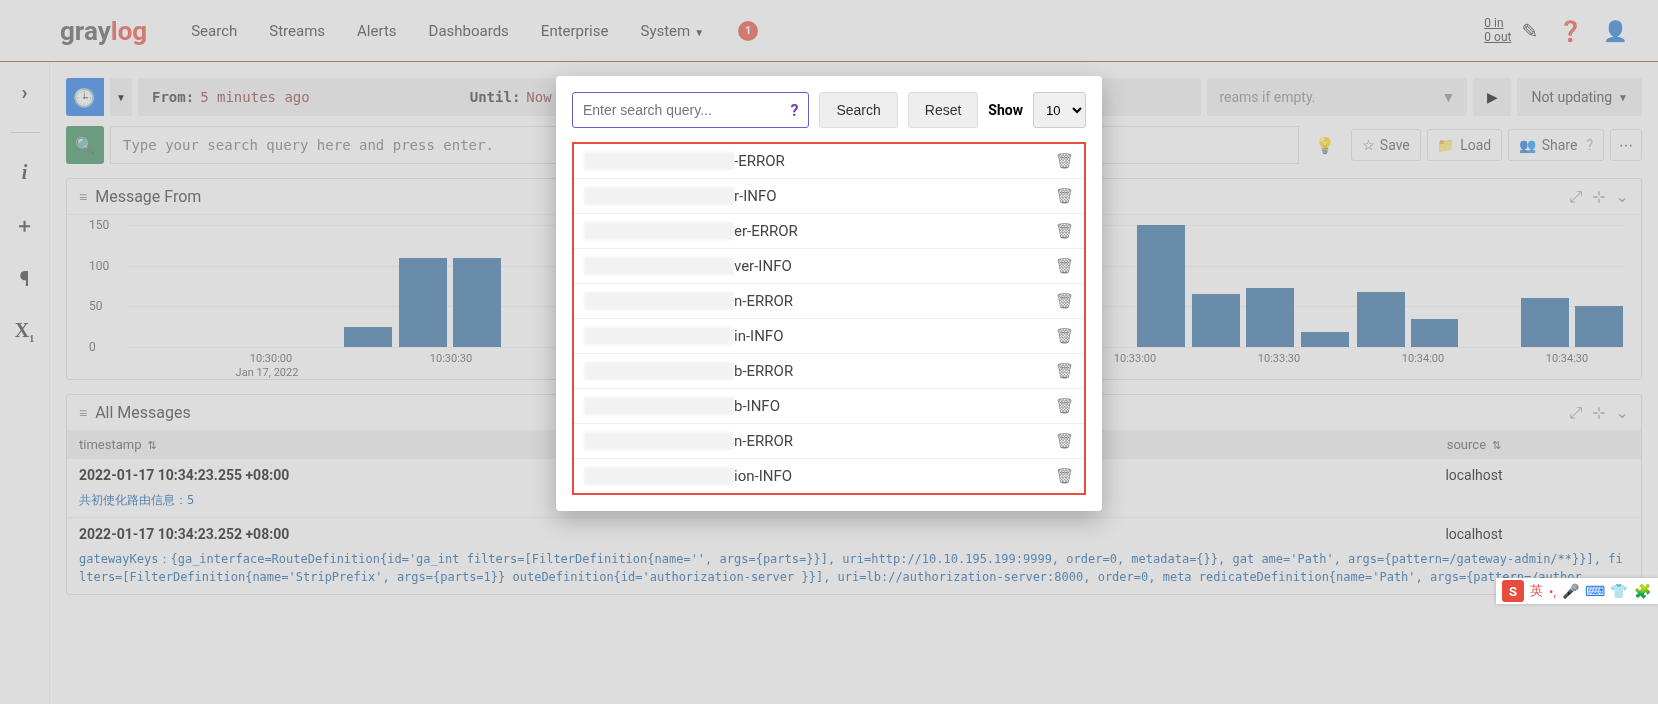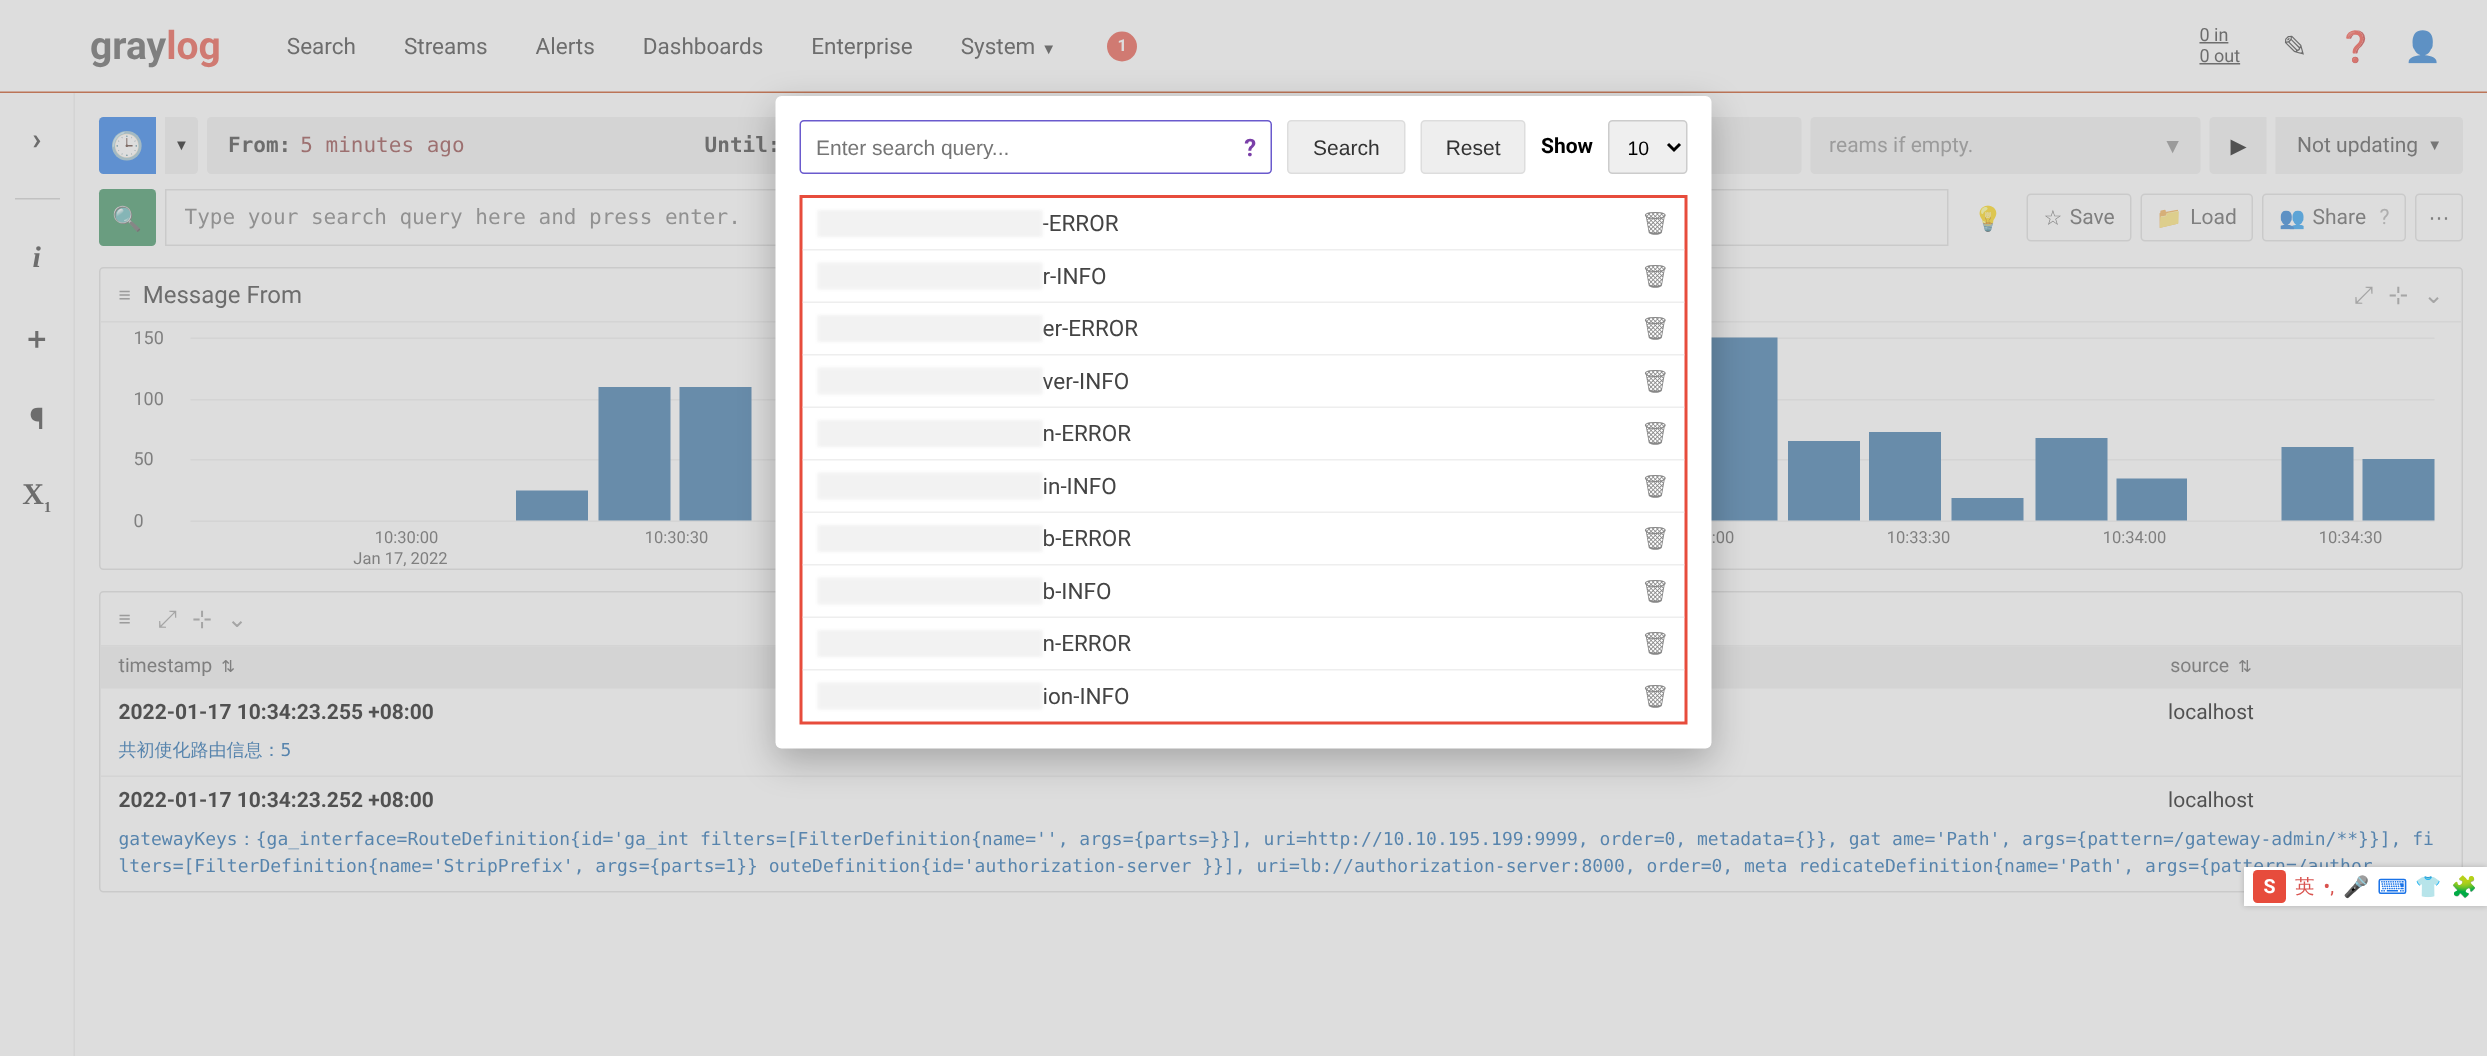--- a/index.html
+++ b/index.html
@@ -7,21 +7,21 @@
 
 
 .topbar { height: 62px; background: #fff; display: flex; align-items: center; padding: 0 20px 0 60px; border-bottom: 1px solid #c2410c; }
 .logo { font-size: 26px; font-weight: 700; margin-right: 28px; }
 .logo-gray { color: #555; }
 .logo-log { color: #e74c3c; }
 .nav-item { padding: 0 16px; color: #333; cursor: pointer; font-size: 15px; }
 .nav-item .caret { margin-left: 4px; font-size: 10px; }
 .badge-red { background: #e74c3c; color: #fff; border-radius: 10px; width: 20px; height: 20px; display: inline-flex; align-items: center; justify-content: center; font-size: 11px; font-weight: 700; margin-left: 18px; }
 .topbar-spacer { flex: 1; }
-.throughput { font-size: 12px; line-height: 1.1; color: #333; margin-right: 18px; }
+.throughput { font-size: 12px; line-height: 1.1; color: #333; }
 .throughput u { text-decoration: underline; }
 .top-icon { font-size: 20px; color: #333; margin: 0 10px; cursor: pointer; }
 
 
 .leftrail { position: absolute; left: 0; top: 62px; width: 50px; background: #fff; border-right: 1px solid #eee; height: calc(100% - 62px); display: flex; flex-direction: column; align-items: center; padding-top: 18px; gap: 28px; }
 .rail-icon { font-size: 20px; color: #333; cursor: pointer; font-weight: bold; }
 .rail-sep { width: 30px; height: 1px; background: #ccc; }
 
 
 .main { position: absolute; left: 50px; top: 62px; right: 0; bottom: 0; padding: 16px; overflow: hidden; }
@@ -69,21 +69,21 @@
 .sort-ic { margin-left: 6px; font-size: 11px; }
 .msg-row { border-top: 1px solid #eee; padding: 8px 12px; display: flex; }
 .msg-row .ts { font-weight: 700; font-size: 14px; }
 .msg-row .src { text-align: center; }
 .msg-detail { font-family: monospace; font-size: 12px; color: #0b5ea8; padding: 0 12px 8px 12px; word-break: break-all; line-height: 1.5; }
 
 
 .dim { position: absolute; inset: 0; background: rgba(180,180,180,0.45); }
 
 
-.modal { position: absolute; left: 50%; top: 64px; transform: translateX(-50%); width: 624px; background: #fff; border-radius: 4px; box-shadow: 0 8px 24px rgba(0,0,0,0.25); padding: 16px; z-index: 10; }
+.modal { position: absolute; left: 50%; top: 76px; transform: translateX(-50%); width: 546px; background: #fff; border-radius: 4px; box-shadow: 0 8px 24px rgba(0,0,0,0.25); padding: 16px; z-index: 10; }
 .modal-top { display: flex; align-items: center; gap: 10px; margin-bottom: 14px; }
 .modal-search { flex: 1; height: 36px; border: 1px solid #6a5acd; border-radius: 3px; display: flex; align-items: center; padding: 0 10px; }
 .modal-search input { flex: 1; border: none; outline: none; font-size: 14px; color: #888; }
 .modal-search .q-icon { color: #7a3fa8; font-size: 16px; font-weight: bold; }
 .modal-btn { height: 36px; padding: 0 16px; background: #eee; border: 1px solid #ddd; border-radius: 3px; font-size: 14px; color: #333; cursor: pointer; }
 .show-lbl { margin-left: auto; font-weight: 700; font-size: 14px; }
 .show-sel { height: 36px; border: 1px solid #ccc; border-radius: 3px; padding: 0 8px; font-size: 13px; }
 
 .stream-list { border: 2px solid #e74c3c; max-height: 380px; overflow: hidden; }
 .stream-item { display: flex; align-items: center; padding: 8px 10px; border-bottom: 1px solid #eee; }
@@ -221,20 +221,21 @@
           <div class="xtick" style="left: 1356px;">10:34:00</div>
           <div class="xtick" style="left: 1500px;">10:34:30</div>
         </div>
       <div class="xdate" style="left:200px;">Jan 17, 2022</div>
     </div>
   </div>
 
   <div class="panel" style="position:relative;">
     <div class="panel-hdr">
       <span class="hamb">≡</span>
+      <span class="title">All Messages</span>
       <span class="ctrl">⤢</span>
       <span class="ctrl">⊹</span>
       <span class="ctrl">⌄</span>
     </div>
     <div class="tbl-hdr">
       <div class="col-ts"><span>timestamp</span><span class="sort-ic">⇅</span></div>
       <div class="col-src"><span>source</span><span class="sort-ic">⇅</span></div>
     </div>
     <div id="msg-rows">
         <div class="msg-row">

